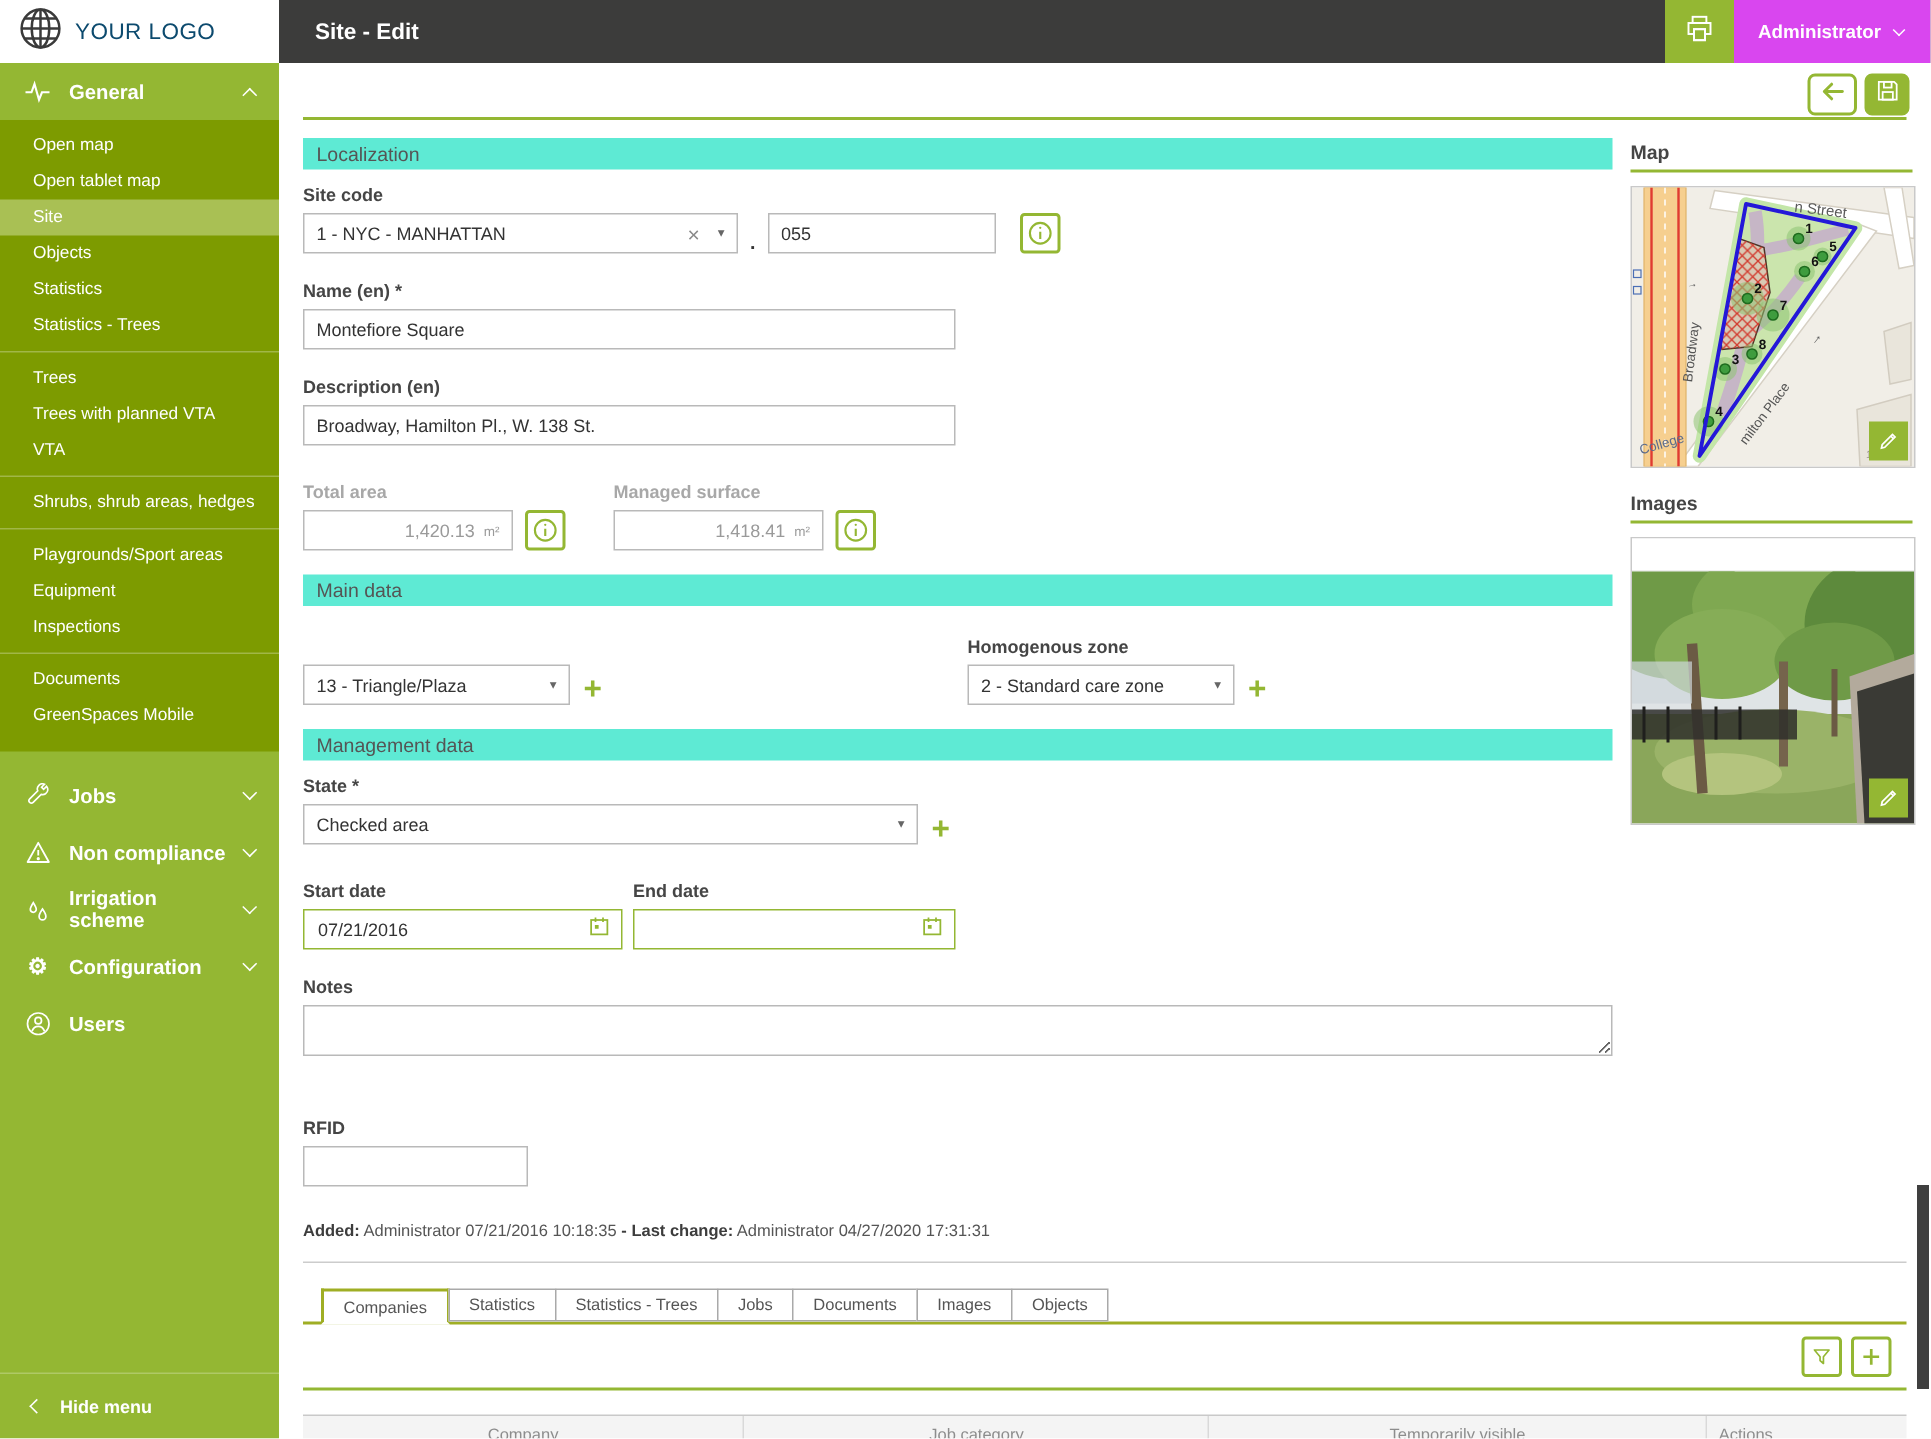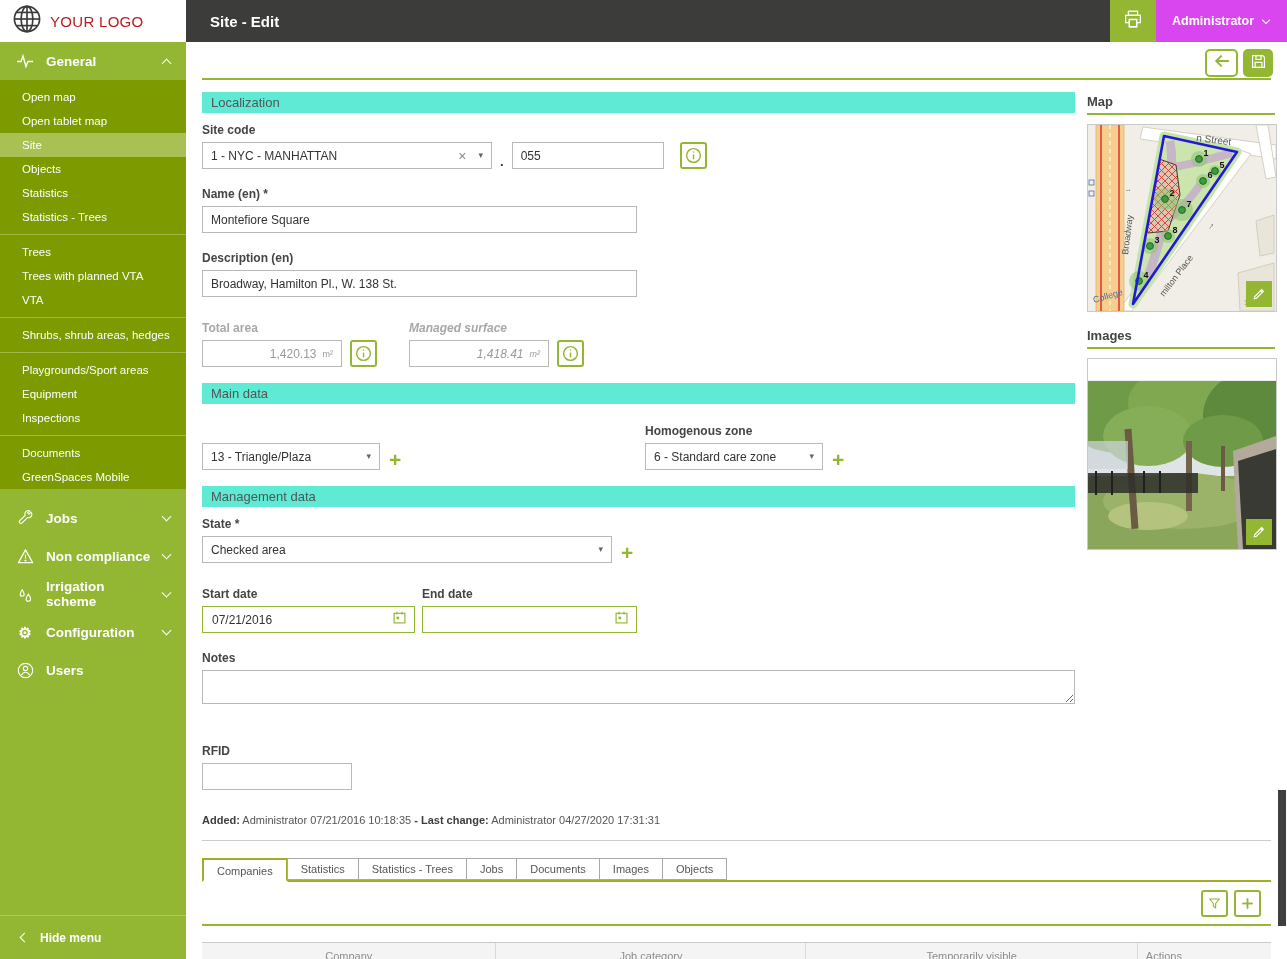--- a/index.html
+++ b/index.html
@@ -6,30 +6,30 @@
   html,body { margin:0; padding:0; }
   body {
     width:1287px; height:959px; overflow:hidden;
     font-family:"Liberation Sans", sans-serif; color:#333; background:#fff;
   }
   .app { display:flex; width:100%; height:100%; }
 
   
   .sidebar { width:186px; flex:none; background:#94b733; display:flex; flex-direction:column; position:relative; }
   .logo { height:42px; background:#fff; display:flex; align-items:center; gap:8px; padding-left:12px; flex:none; }
-  .logo-text { color:#b91c1c; font-size:15px; letter-spacing:.3px; white-space:nowrap; }
+  .logo-text { color:#0c4a6e; font-size:15px; letter-spacing:.3px; white-space:nowrap; }
   .sec-head { height:38px; display:flex; align-items:center; gap:12px; padding:0 16px; color:#fff;
               font-size:13.5px; font-weight:bold; cursor:pointer; flex:none; }
   .sec-head .sec-icon { width:18px; height:18px; display:flex; align-items:center; justify-content:center; flex:none; }
   .sec-head .chev { margin-left:auto; }
   .chev { display:inline-block; width:7px; height:7px; border-right:1.7px solid #fff; border-bottom:1.7px solid #fff; }
   .chev.up   { transform:rotate(-135deg); margin-top:4px; }
   .chev.down { transform:rotate(45deg);  margin-bottom:3px; }
   .chev.left { transform:rotate(135deg); margin-left:3px; }
-  .submenu { background:#7d9b00; padding:5px 0 0 0; }
+  .submenu { background:#7d9b00; padding:5px 0 12px 0; }
   .nav-group.sep { border-top:1px solid rgba(255,255,255,.28); margin-top:5px; padding-top:5px; }
   .nav-item { height:24px; line-height:24px; padding-left:22px; color:#fff; font-size:11.5px; cursor:pointer; white-space:nowrap; }
   .nav-item.active { background:#a9c054; }
   .gear-glyph { font-size:15px; color:#fff; line-height:1; }
   .hide-menu { position:absolute; left:0; right:0; bottom:0; height:44px; display:flex; align-items:center; gap:12px;
                padding-left:18px; color:#fff; font-size:12px; font-weight:bold; border-top:1px solid rgba(255,255,255,.25); cursor:pointer; }
 
   
   .main { flex:1; display:flex; flex-direction:column; min-width:0; }
   .topbar { height:42px; background:#3c3c3b; display:flex; align-items:center; flex:none; }
@@ -87,21 +87,21 @@
   .images-box { width:190px; border:1px solid #c9c9c9; position:relative; }
   .images-strip { height:22px; background:#fff; border-bottom:1px solid #eee; }
   .edit-fab { position:absolute; right:4px; bottom:4px; width:26px; height:26px; background:#94b733;
               display:flex; align-items:center; justify-content:center; cursor:pointer; }
 
   
   .lower-divider { height:1px; background:#ccc; margin:14px 4px 0 0; }
   .tabs { display:flex; margin-top:17px; border-bottom:2px solid #9fae24; margin-right:4px; }
   .tab { font-size:11px; color:#555; padding:4px 13px 3px 13px; border:1px solid #a9a9a9; background:#fff;
          cursor:pointer; margin-left:-1px; white-space:nowrap; }
-  .tab:first-child { margin-left:0; }
+  .tab:first-child { margin-left:12px; }
   .tab.active { border:2px solid #9fae24; border-bottom:2px solid #fff; margin-bottom:-2px; font-weight:normal; padding-top:5px; }
   .toolbar { display:flex; justify-content:flex-end; gap:6px; padding:8px 14px 7px 0; }
   .tool-btn { width:27px; height:27px; border:2px solid #94b733; border-radius:3px; background:#fff;
               display:flex; align-items:center; justify-content:center; cursor:pointer; }
   .toolbar-rule { height:2px; background:#94b733; margin-right:4px; }
   .table-wrap { margin:16px 4px 0 0; }
   table.grid { width:100%; border-collapse:collapse; font-size:11px; color:#3f3f3f; }
   table.grid th { background:#f4f4f4; color:#8d8d8d; font-weight:normal; height:27px;
                   border-top:1px solid #c9c9c9; border-bottom:1px solid #c9c9c9; text-align:center; }
   table.grid th.left { text-align:left; padding-left:8px; }
@@ -306,21 +306,21 @@
                 <span class="unit">m²</span>
               </div>
             </div>
             <div class="info-btn">
               <svg width="17" height="17" viewBox="0 0 18 18" fill="none" stroke="#94b733" stroke-width="1.5">
                 <circle cx="9" cy="9" r="7.3"></circle>
                   <line x1="9" y1="8" x2="9" y2="13"></line>
                 <circle cx="9" cy="5.2" r="0.8" fill="#94b733" stroke="none"></circle>
               </svg>
             </div>
-            <div class="fcol" style="margin-left:32px;font-style:italic;">
+            <div class="fcol" style="margin-left:32px;">
               <div class="field-label dim">Managed surface</div>
               <div class="input num-field" style="width:140px;">
                 <span class="nval">1,418.41</span>
                 <span class="unit">m²</span>
               </div>
             </div>
             <div class="info-btn">
               <svg width="17" height="17" viewBox="0 0 18 18" fill="none" stroke="#94b733" stroke-width="1.5">
                 <circle cx="9" cy="9" r="7.3"></circle>
                   <line x1="9" y1="8" x2="9" y2="13"></line>
@@ -338,21 +338,21 @@
                   <span class="val">13 - Triangle/Plaza</span>
                   <span class="caret">▾</span>
                 </div>
                 <span class="plus-btn">+</span>
               </div>
             </div>
             <div class="fcol">
               <div class="field-label">Homogenous zone</div>
               <div class="frow">
                 <div class="select" style="width:178px;">
-                  <span class="val">6 - Standard care zone</span>
+                  <span class="val">2 - Standard care zone</span>
                   <span class="caret">▾</span>
                 </div>
                 <span class="plus-btn">+</span>
               </div>
             </div>
           </div>
 
           <div class="section-bar">Management data</div>
 
           <div class="field-label">State *</div>

